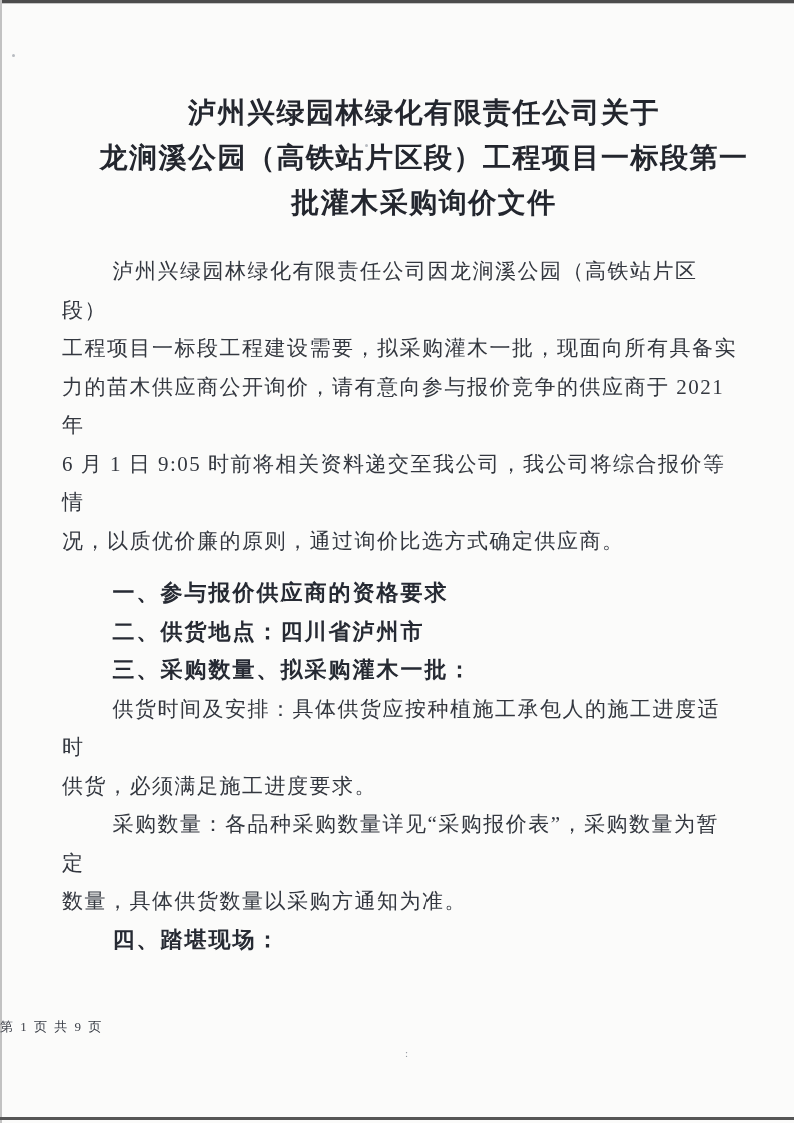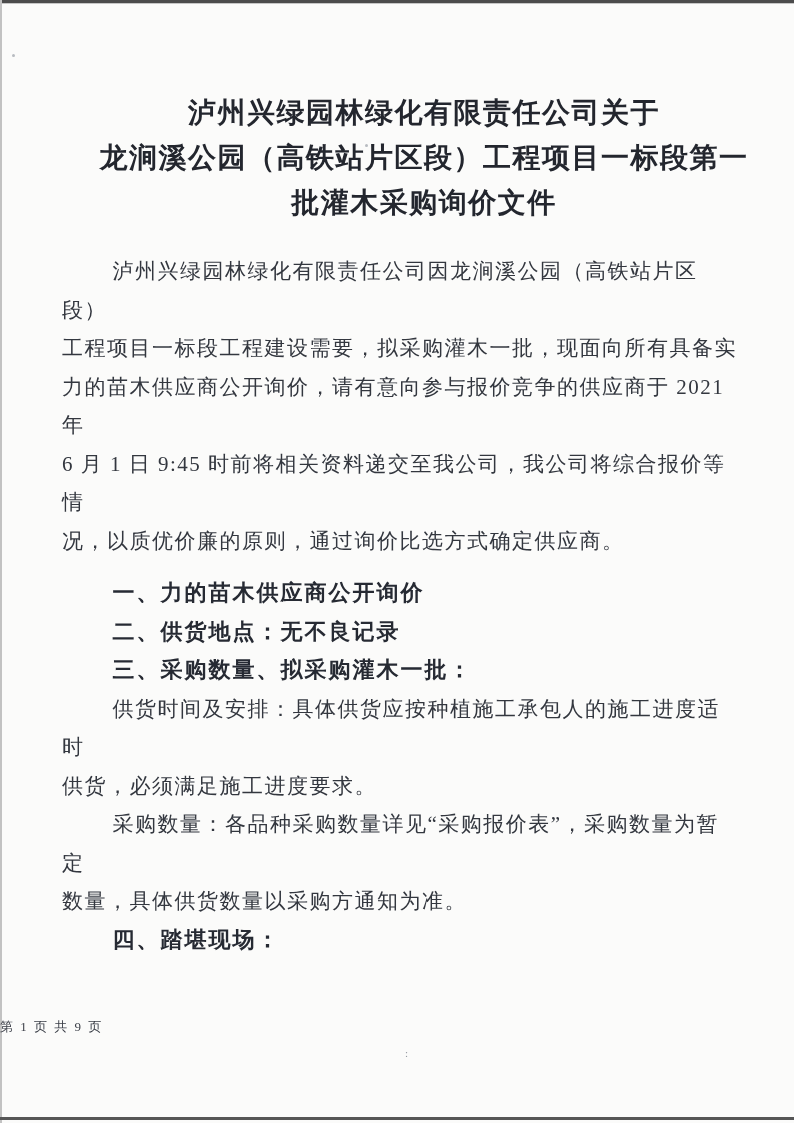--- a/index.html
+++ b/index.html
@@ -115,28 +115,28 @@
 
   <h1 class="doc-title">泸州兴绿园林绿化有限责任公司关于
 龙涧溪公园（高铁站片区段）工程项目一标段第一
 批灌木采购询价文件</h1>
 
   <div class="doc-body">
 
     <p class="para">泸州兴绿园林绿化有限责任公司因龙涧溪公园（高铁站片区段）
 工程项目一标段工程建设需要，拟采购灌木一批，现面向所有具备实
 力的苗木供应商公开询价，请有意向参与报价竞争的供应商于 2021 年
-6 月 1 日 9:45 时前将相关资料递交至我公司，我公司将综合报价等情
+6 月 1 日 9:05 时前将相关资料递交至我公司，我公司将综合报价等情
 况，以质优价廉的原则，通过询价比选方式确定供应商。</p>
 
-    <h2 class="heading h-first">一、力的苗木供应商公开询价</h2>
+    <h2 class="heading h-first">一、参与报价供应商的资格要求</h2>
 
 
 
-    <h2 class="heading">二、供货地点：无不良记录</h2>
+    <h2 class="heading">二、供货地点：四川省泸州市</h2>
 
     <h2 class="heading">三、采购数量、拟采购灌木一批：</h2>
 
     <p class="para">供货时间及安排：具体供货应按种植施工承包人的施工进度适时
 供货，必须满足施工进度要求。</p>
 
     <p class="para">采购数量：各品种采购数量详见“采购报价表”，采购数量为暂定
 数量，具体供货数量以采购方通知为准。</p>
 
     <h2 class="heading">四、踏堪现场：</h2>

